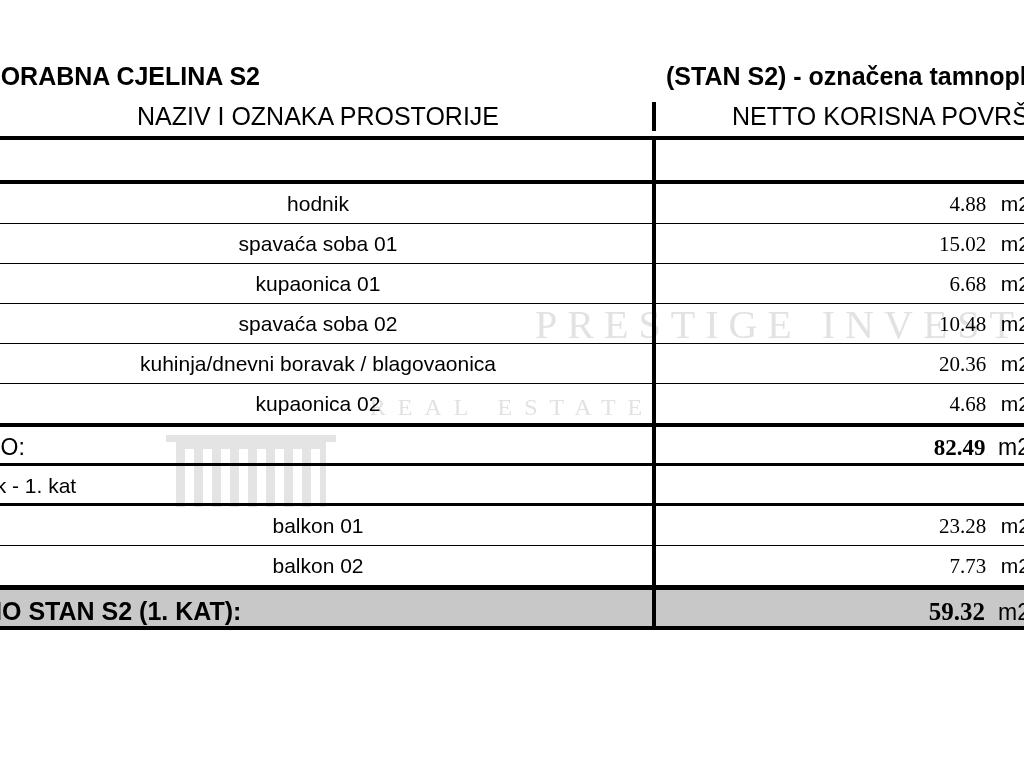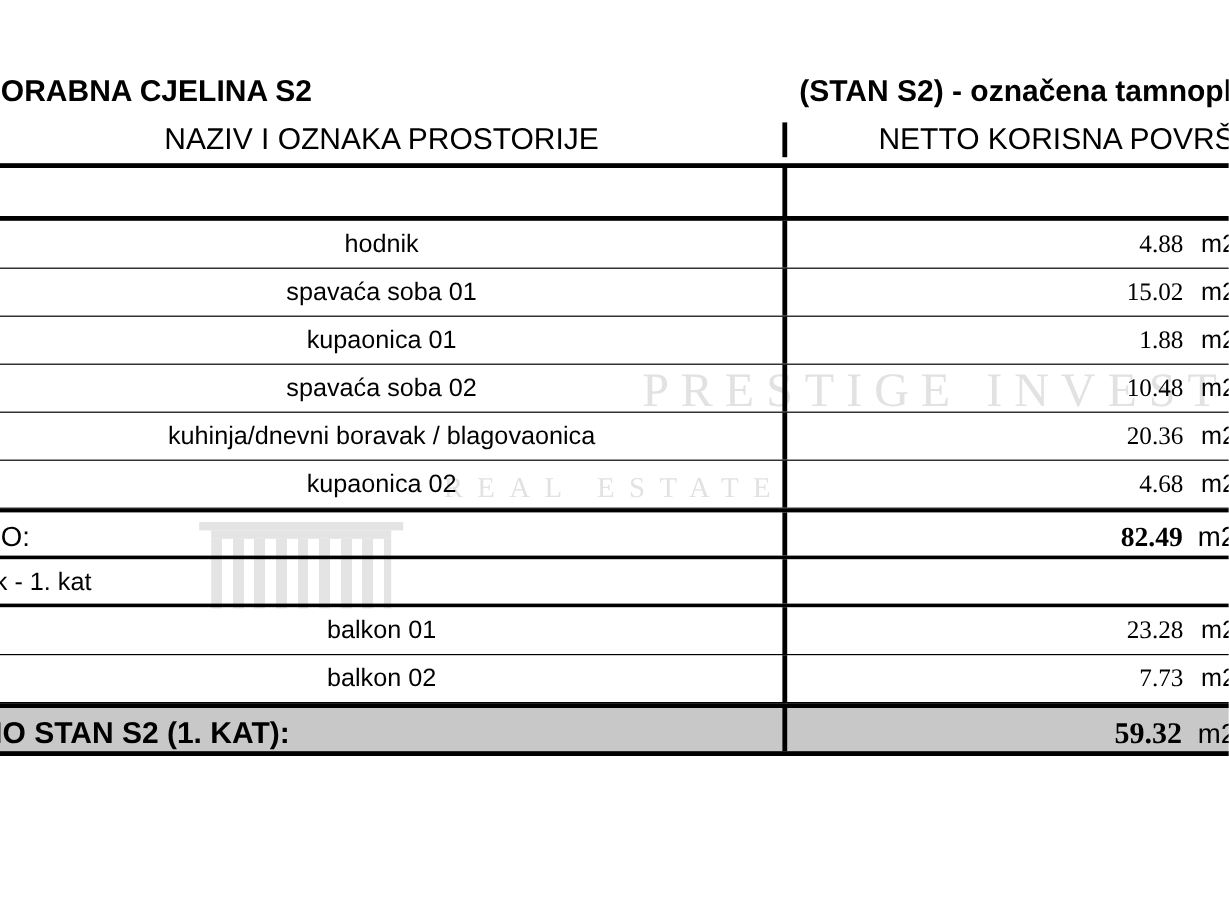--- a/index.html
+++ b/index.html
@@ -259,21 +259,21 @@
     <div class="row item-row">
       <div class="c-name">hodnik</div>
       <div class="c-val"><span class="num">4.88</span> <span class="unit">m2</span></div>
     </div>
     <div class="row item-row">
       <div class="c-name">spavaća soba 01</div>
       <div class="c-val"><span class="num">15.02</span> <span class="unit">m2</span></div>
     </div>
     <div class="row item-row">
       <div class="c-name">kupaonica 01</div>
-      <div class="c-val"><span class="num">1.88</span> <span class="unit">m2</span></div>
+      <div class="c-val"><span class="num">6.68</span> <span class="unit">m2</span></div>
     </div>
     <div class="row item-row">
       <div class="c-name">spavaća soba 02</div>
       <div class="c-val"><span class="num">10.48</span> <span class="unit">m2</span></div>
     </div>
     <div class="row item-row">
       <div class="c-name">kuhinja/dnevni boravak / blagovaonica</div>
       <div class="c-val"><span class="num">20.36</span> <span class="unit">m2</span></div>
     </div>
     <div class="row item-row">

